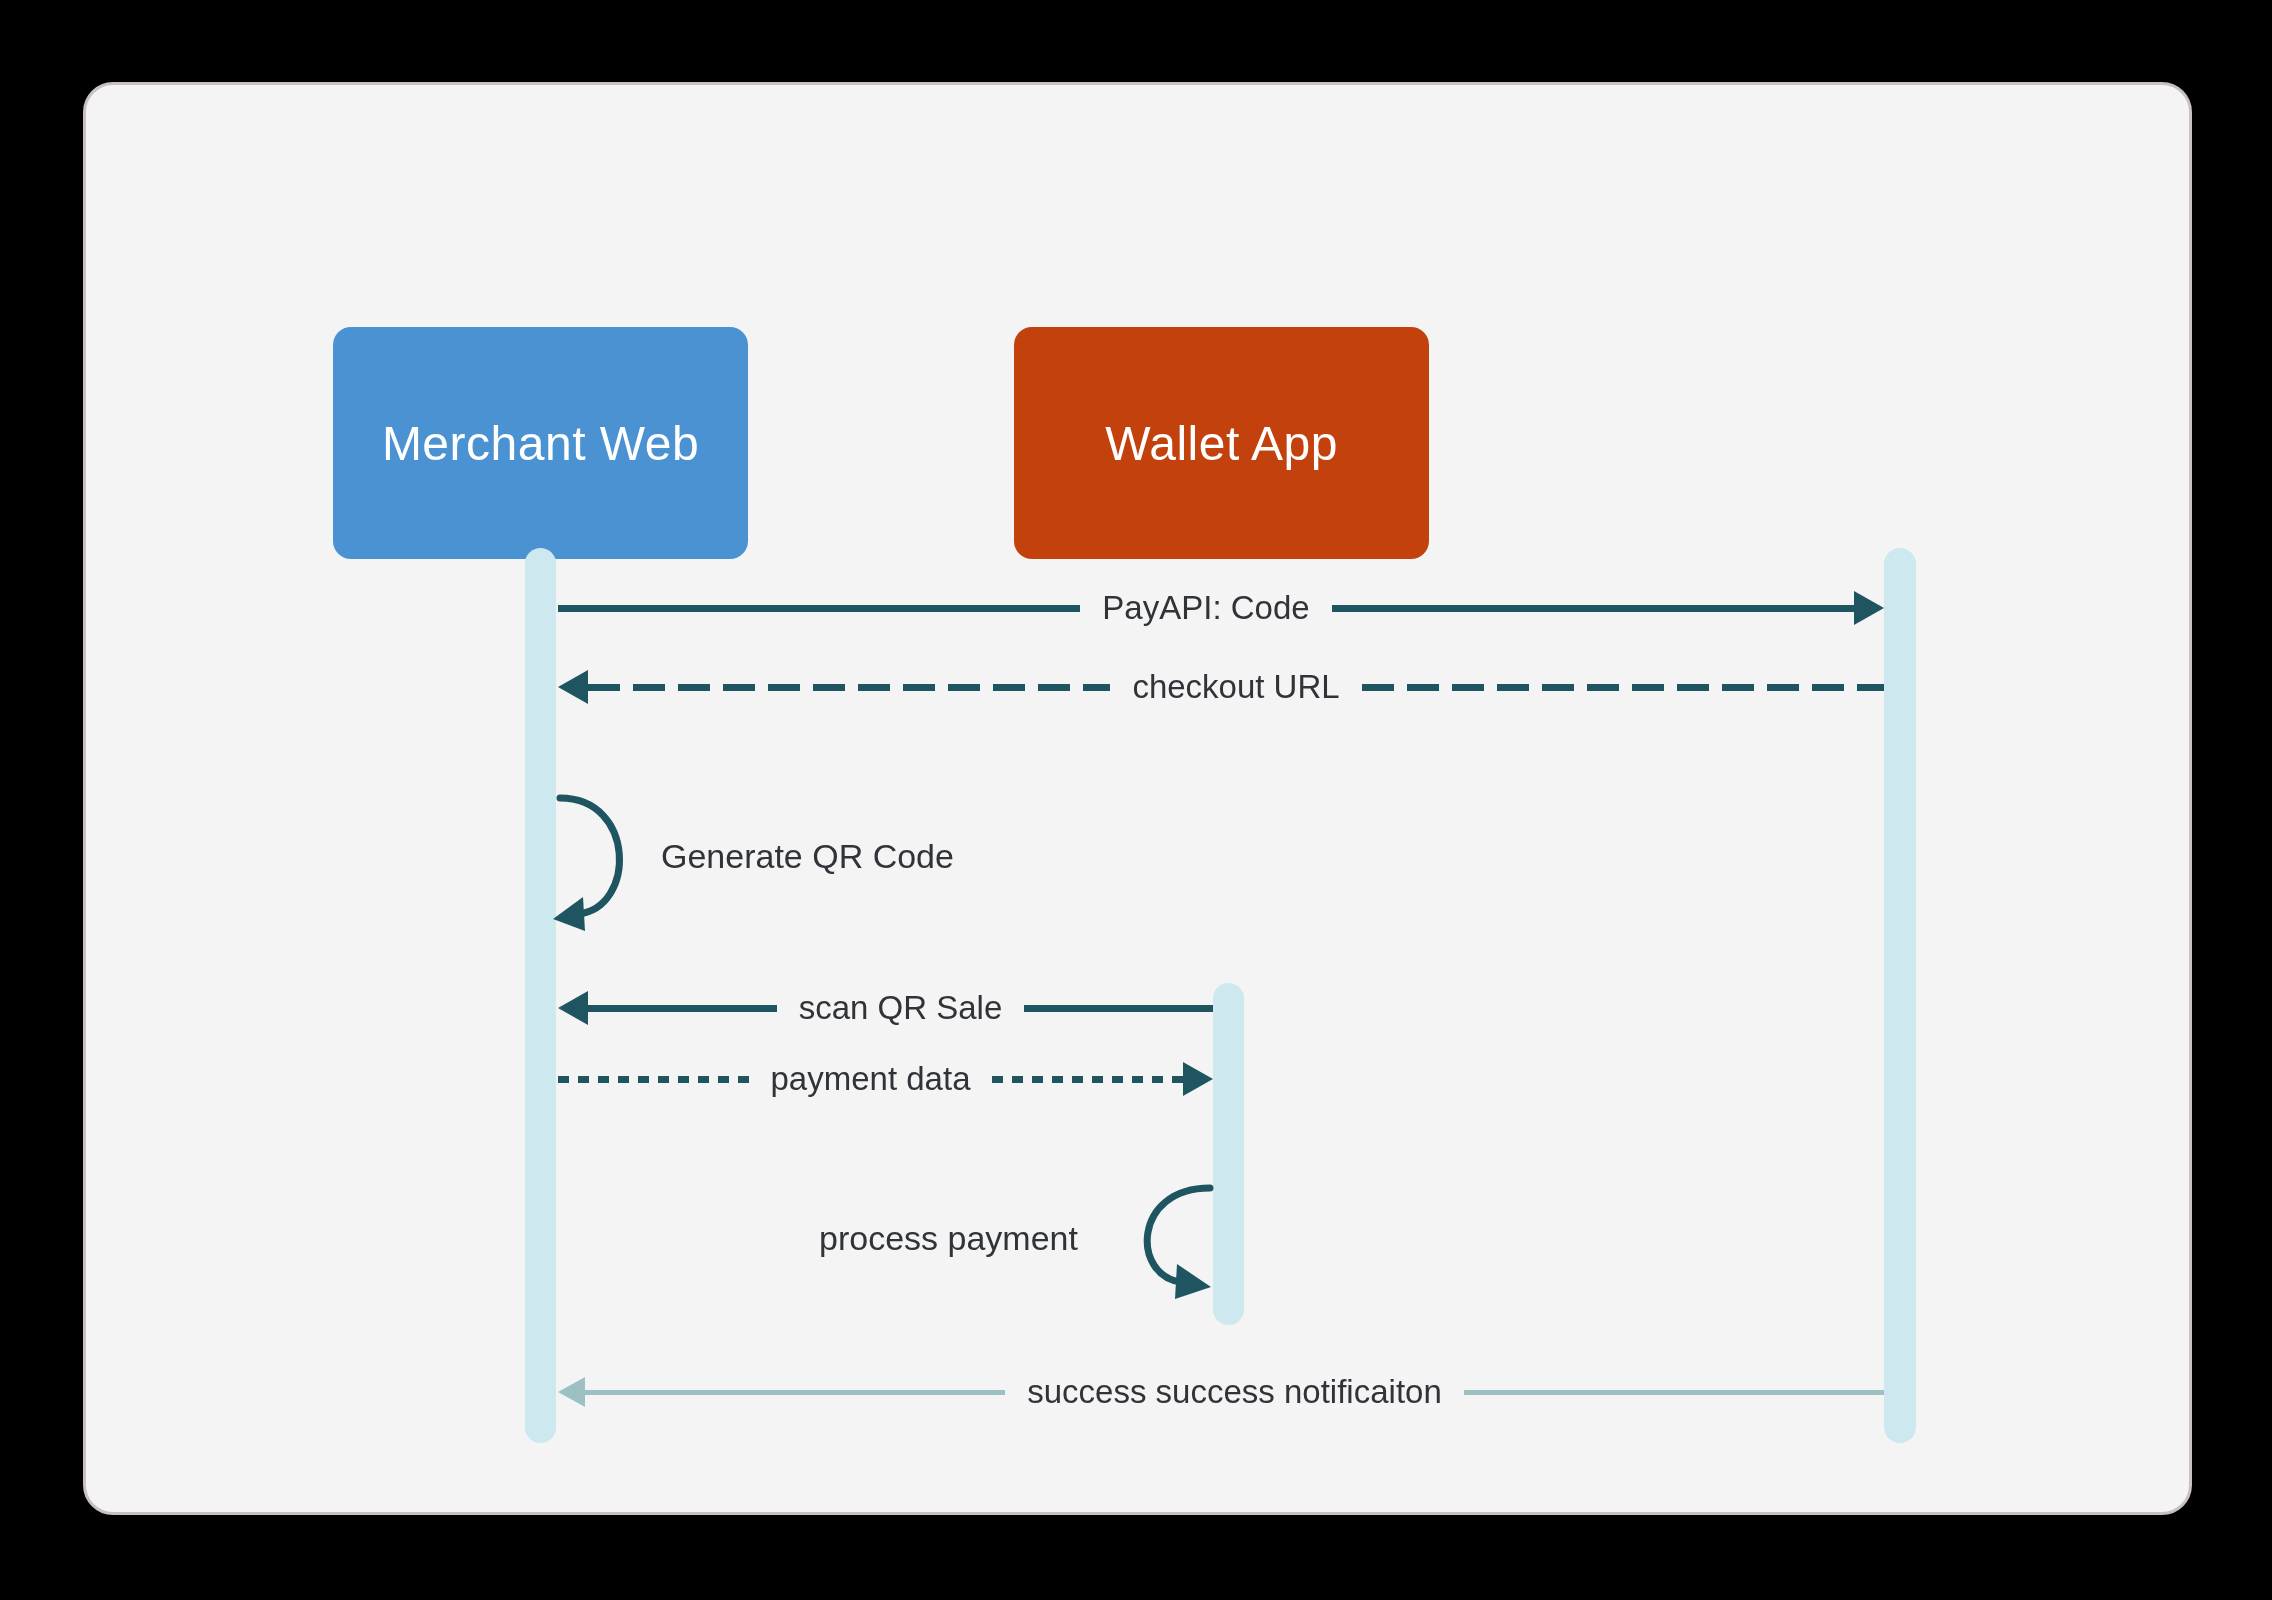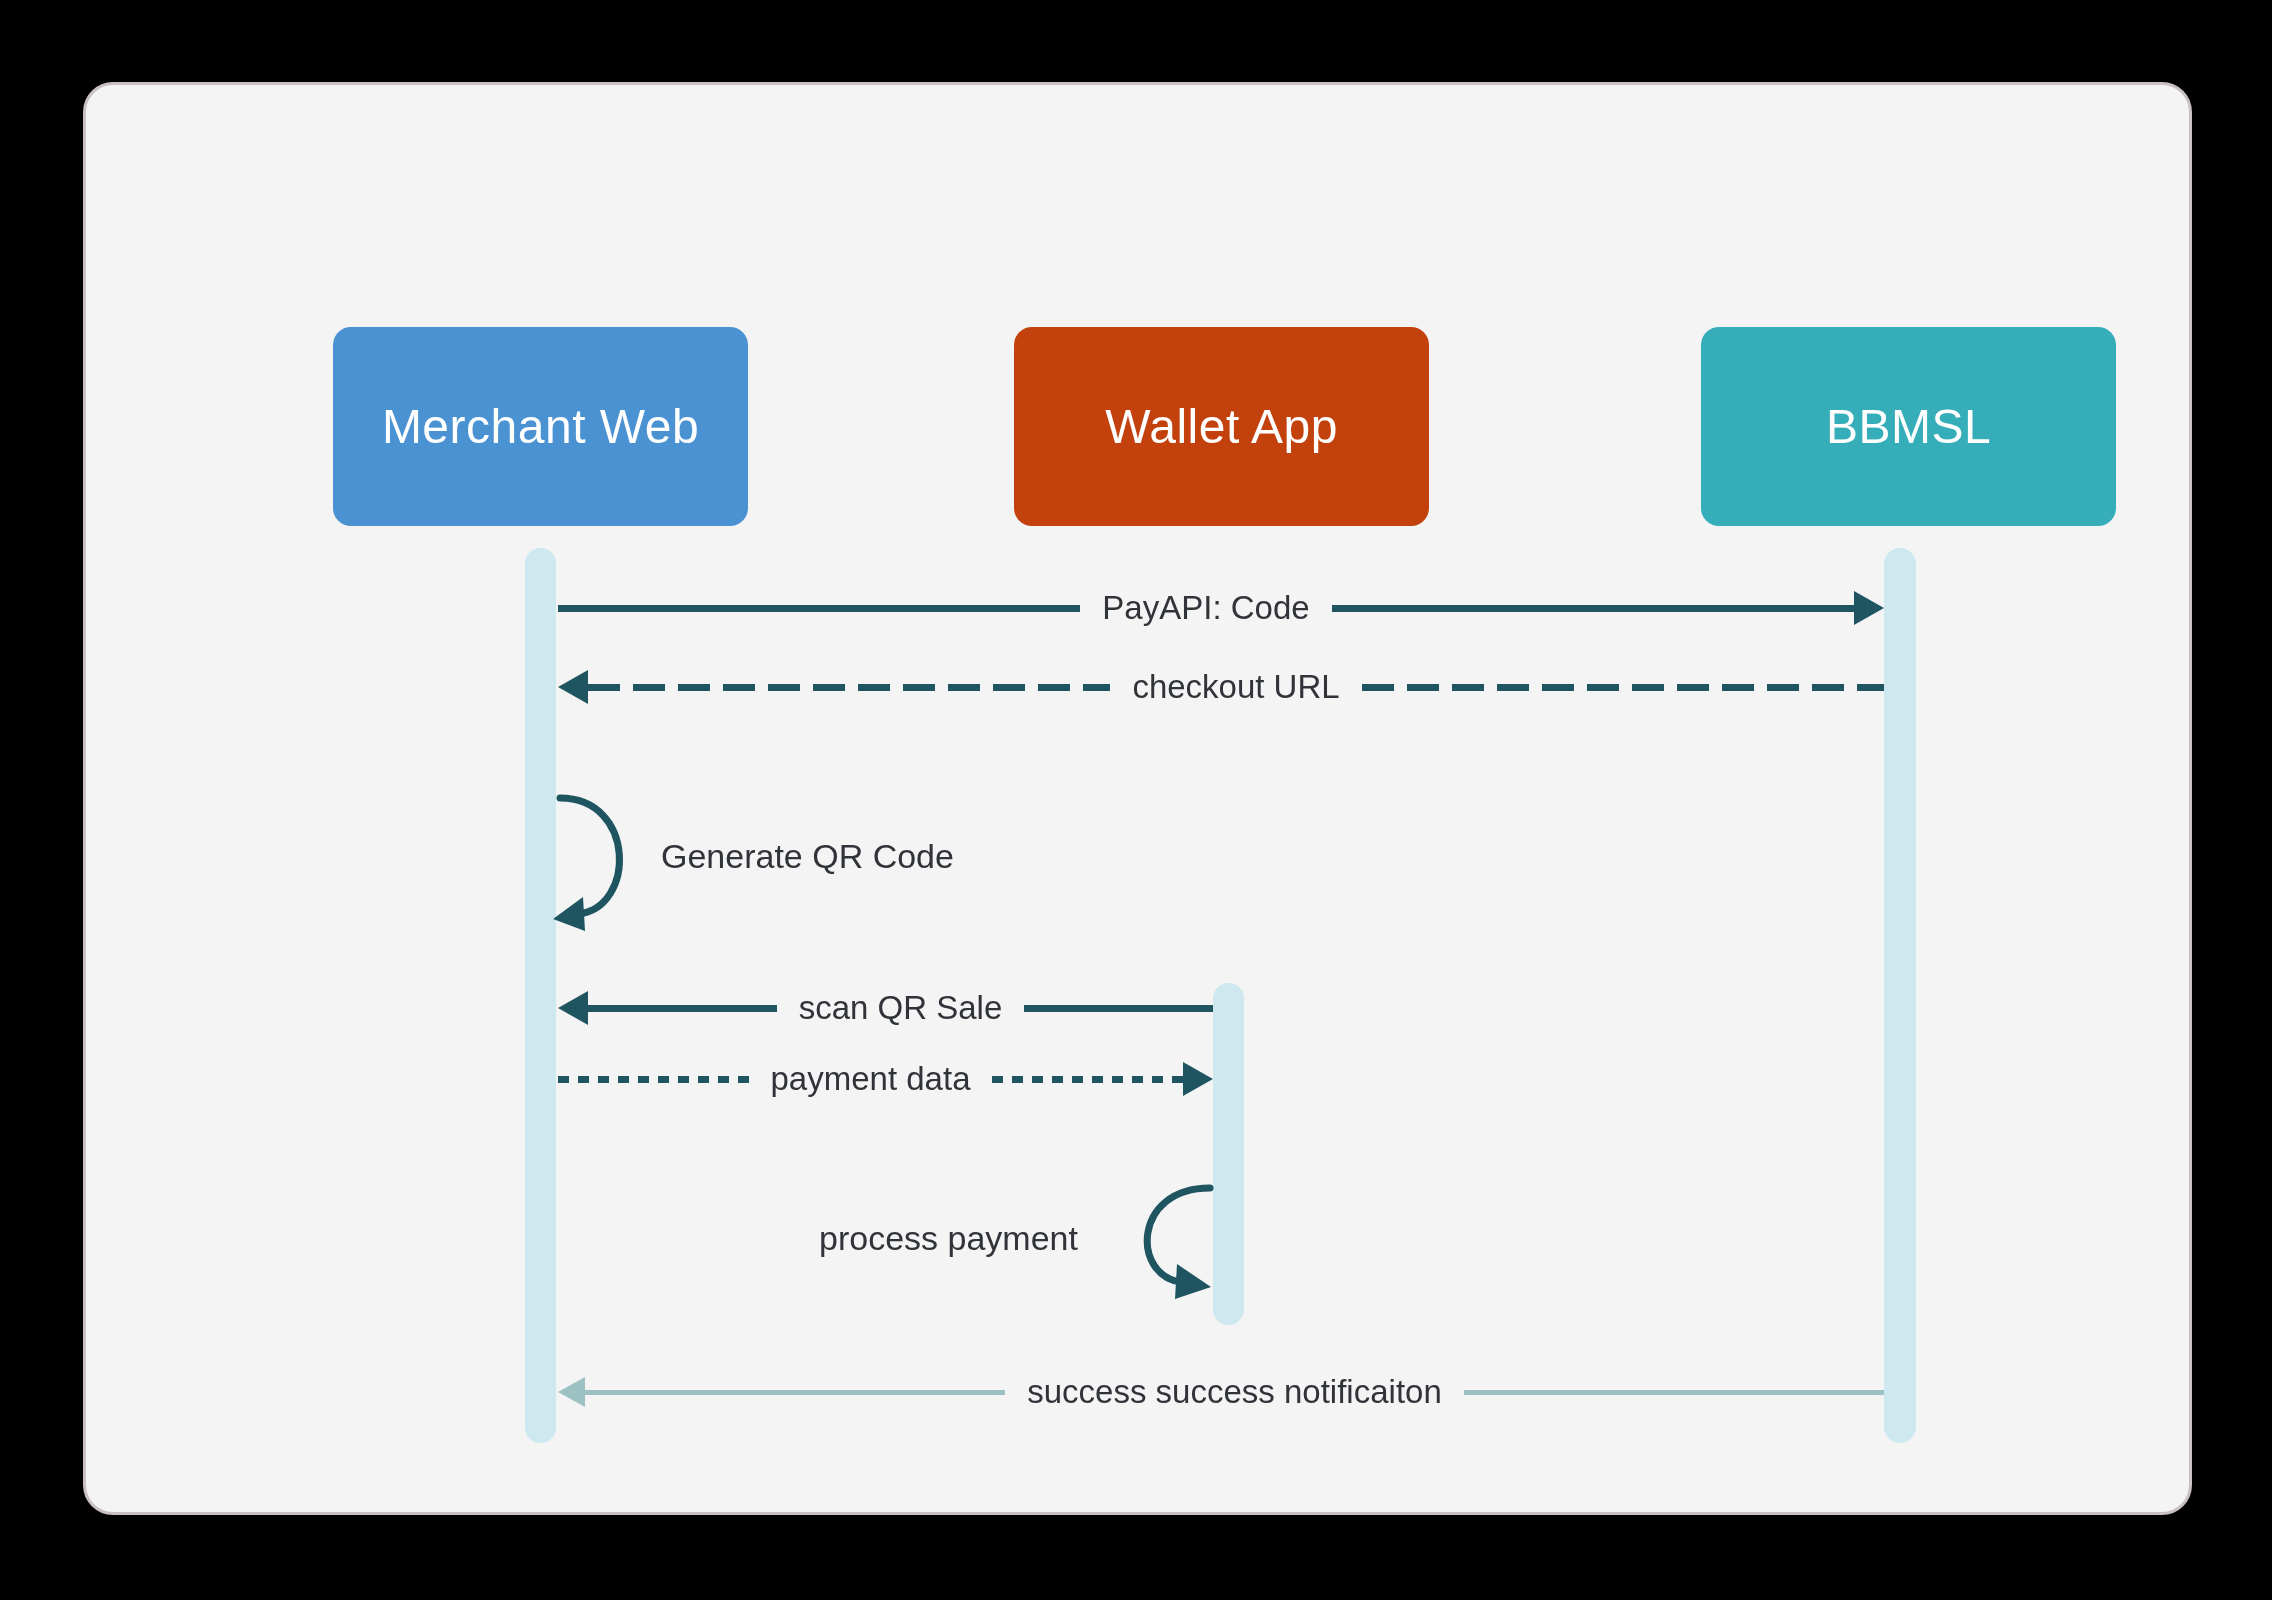--- a/index.html
+++ b/index.html
@@ -6,21 +6,21 @@
   .stage{
     position:relative;width:2272px;height:1600px;background:#000;overflow:hidden;
     font-family:"Liberation Sans", sans-serif;
   }
   .card{
     position:absolute;left:83px;top:82px;width:2109px;height:1433px;
     background:#F4F4F5;border:3px solid #C9C0C1;border-radius:30px;
     box-sizing:border-box;box-shadow:0 6px 18px rgba(0,0,0,.35);
   }
   .actor{
-    position:absolute;top:242px;width:415px;height:199px;border-radius:18px;
+    position:absolute;top:242px;width:415px;height:232px;border-radius:18px;
     display:flex;align-items:center;justify-content:center;
     color:#FFFFFF;font-size:48px;font-weight:500;letter-spacing:.5px;
   }
   .actor.merchant{left:247px;background:#4B92D3;}
   .actor.wallet{left:928px;background:#c2410c;}
   .actor.bbmsl{left:1615px;background:#36AEBA;}
   .lifeline{
     position:absolute;background:#CDE8EE;border-radius:16px;
   }
   .lifeline.merchant{left:439px;top:463px;width:31px;height:895px;}
@@ -64,23 +64,20 @@
 
 <div class="stage">
   <div class="card">
 
     <div class="actor merchant">
       <span>Merchant Web</span>
     </div>
     <div class="actor wallet">
       <span>Wallet App</span>
     </div>
-    <div class="actor bbmsl">
-      <span>BBMSL</span>
-    </div>
 
     <div class="lifeline merchant"></div>
     <div class="lifeline wallet"></div>
     <div class="lifeline bbmsl"></div>
 
     <div class="msg m1">
       <span class="seg"></span>
       <span class="lbl">PayAPI: Code</span>
       <span class="seg"></span>
       <span class="ah right"></span>

